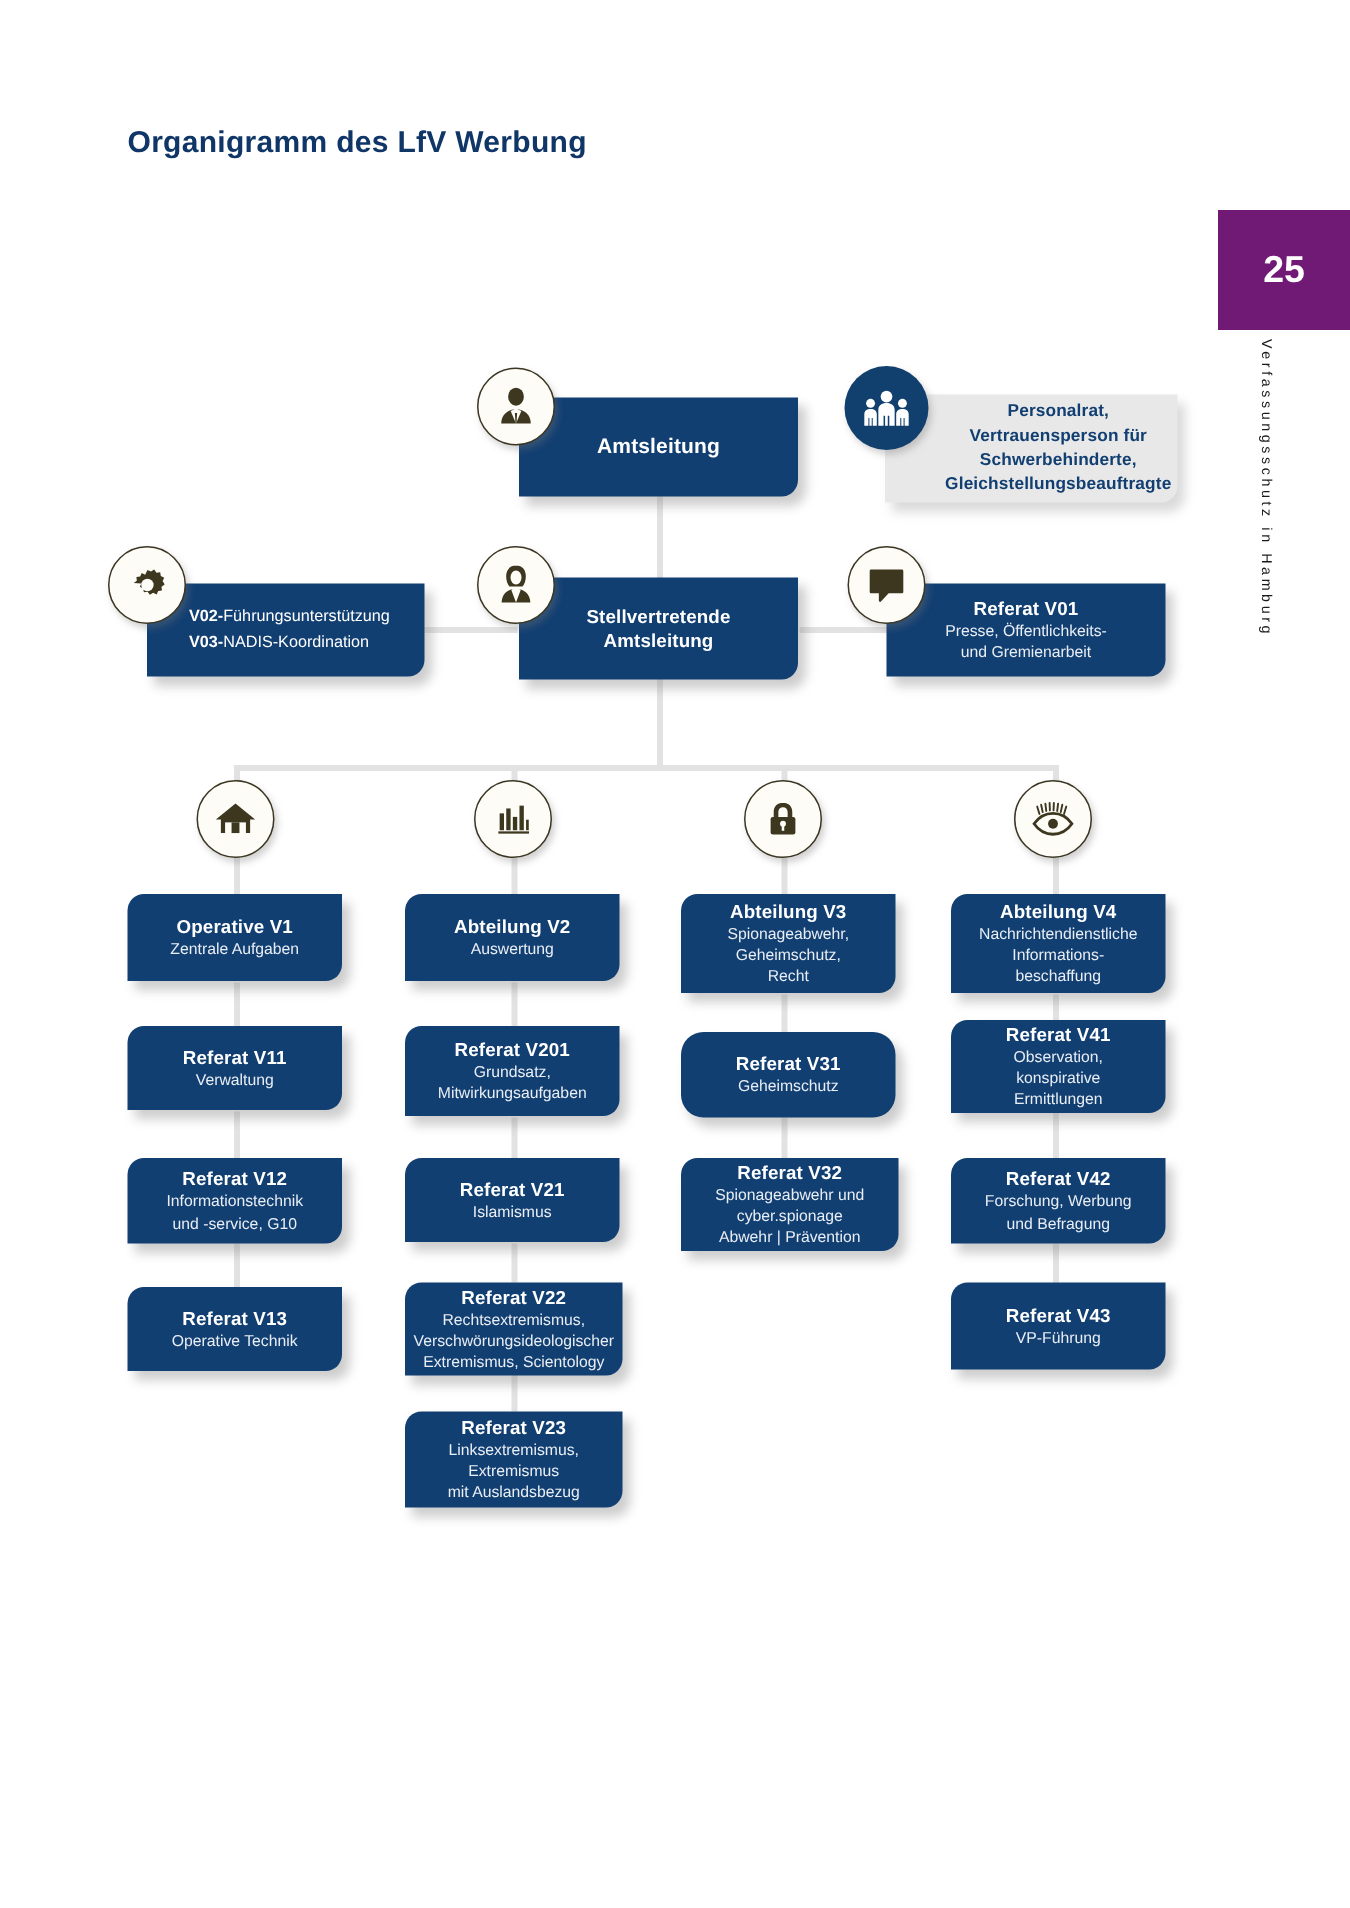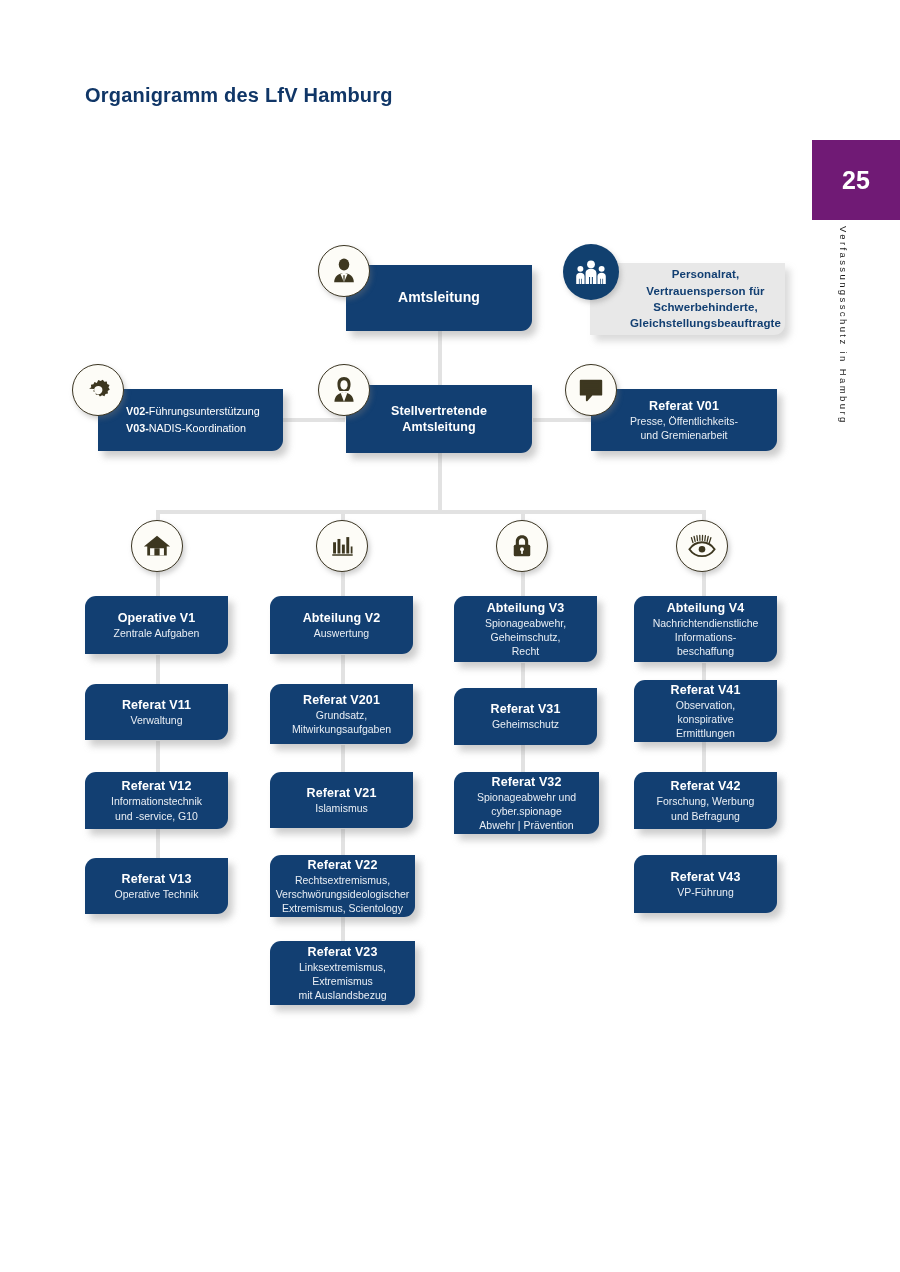--- a/index.html
+++ b/index.html
@@ -142,21 +142,21 @@
     height: 56px;
   }
   .icon-circle svg { display: block; }
 
   .ico { fill: #3d3720; }
   .ico-w { fill: #ffffff; }
 </style>
 </head>
 <body>
 
-<div class="page-title">Organigramm des LfV Hamburg</div>
+<div class="page-title">Organigramm des LfV Werbung</div>
 
 <div class="page-badge">
   <span>25</span>
 </div>
 
 <div class="side-caption">Verfassungsschutz in Hamburg</div>
 
 <div class="line v" style="left:438px; top:330px; height:60px;"></div>
 
 <div class="line h" style="left:283px; top:418px; width:62px;"></div>
@@ -360,21 +360,21 @@
   <div class="sub">Verschwörungsideologischer</div>
   <div class="sub">Extremismus, Scientology</div>
 </div>
 <div class="box" style="left:270px; top:941px; width:145px; height:64px;">
   <div class="title">Referat V23</div>
   <div class="sub">Linksextremismus,</div>
   <div class="sub">Extremismus</div>
   <div class="sub">mit Auslandsbezug</div>
 </div>
 
-<div class="box" style="left:454px; top:688px; width:143px; height:57px;">
+<div class="box" style="left:454px; top:688px; width:143px; height:57px;border-radius:15px;">
   <div class="title">Referat V31</div>
   <div class="sub">Geheimschutz</div>
 </div>
 <div class="box" style="left:454px; top:772px; width:145px; height:62px;">
   <div class="title">Referat V32</div>
   <div class="sub">Spionageabwehr und</div>
   <div class="sub">cyber.spionage</div>
   <div class="sub">Abwehr | Prävention</div>
 </div>
 

